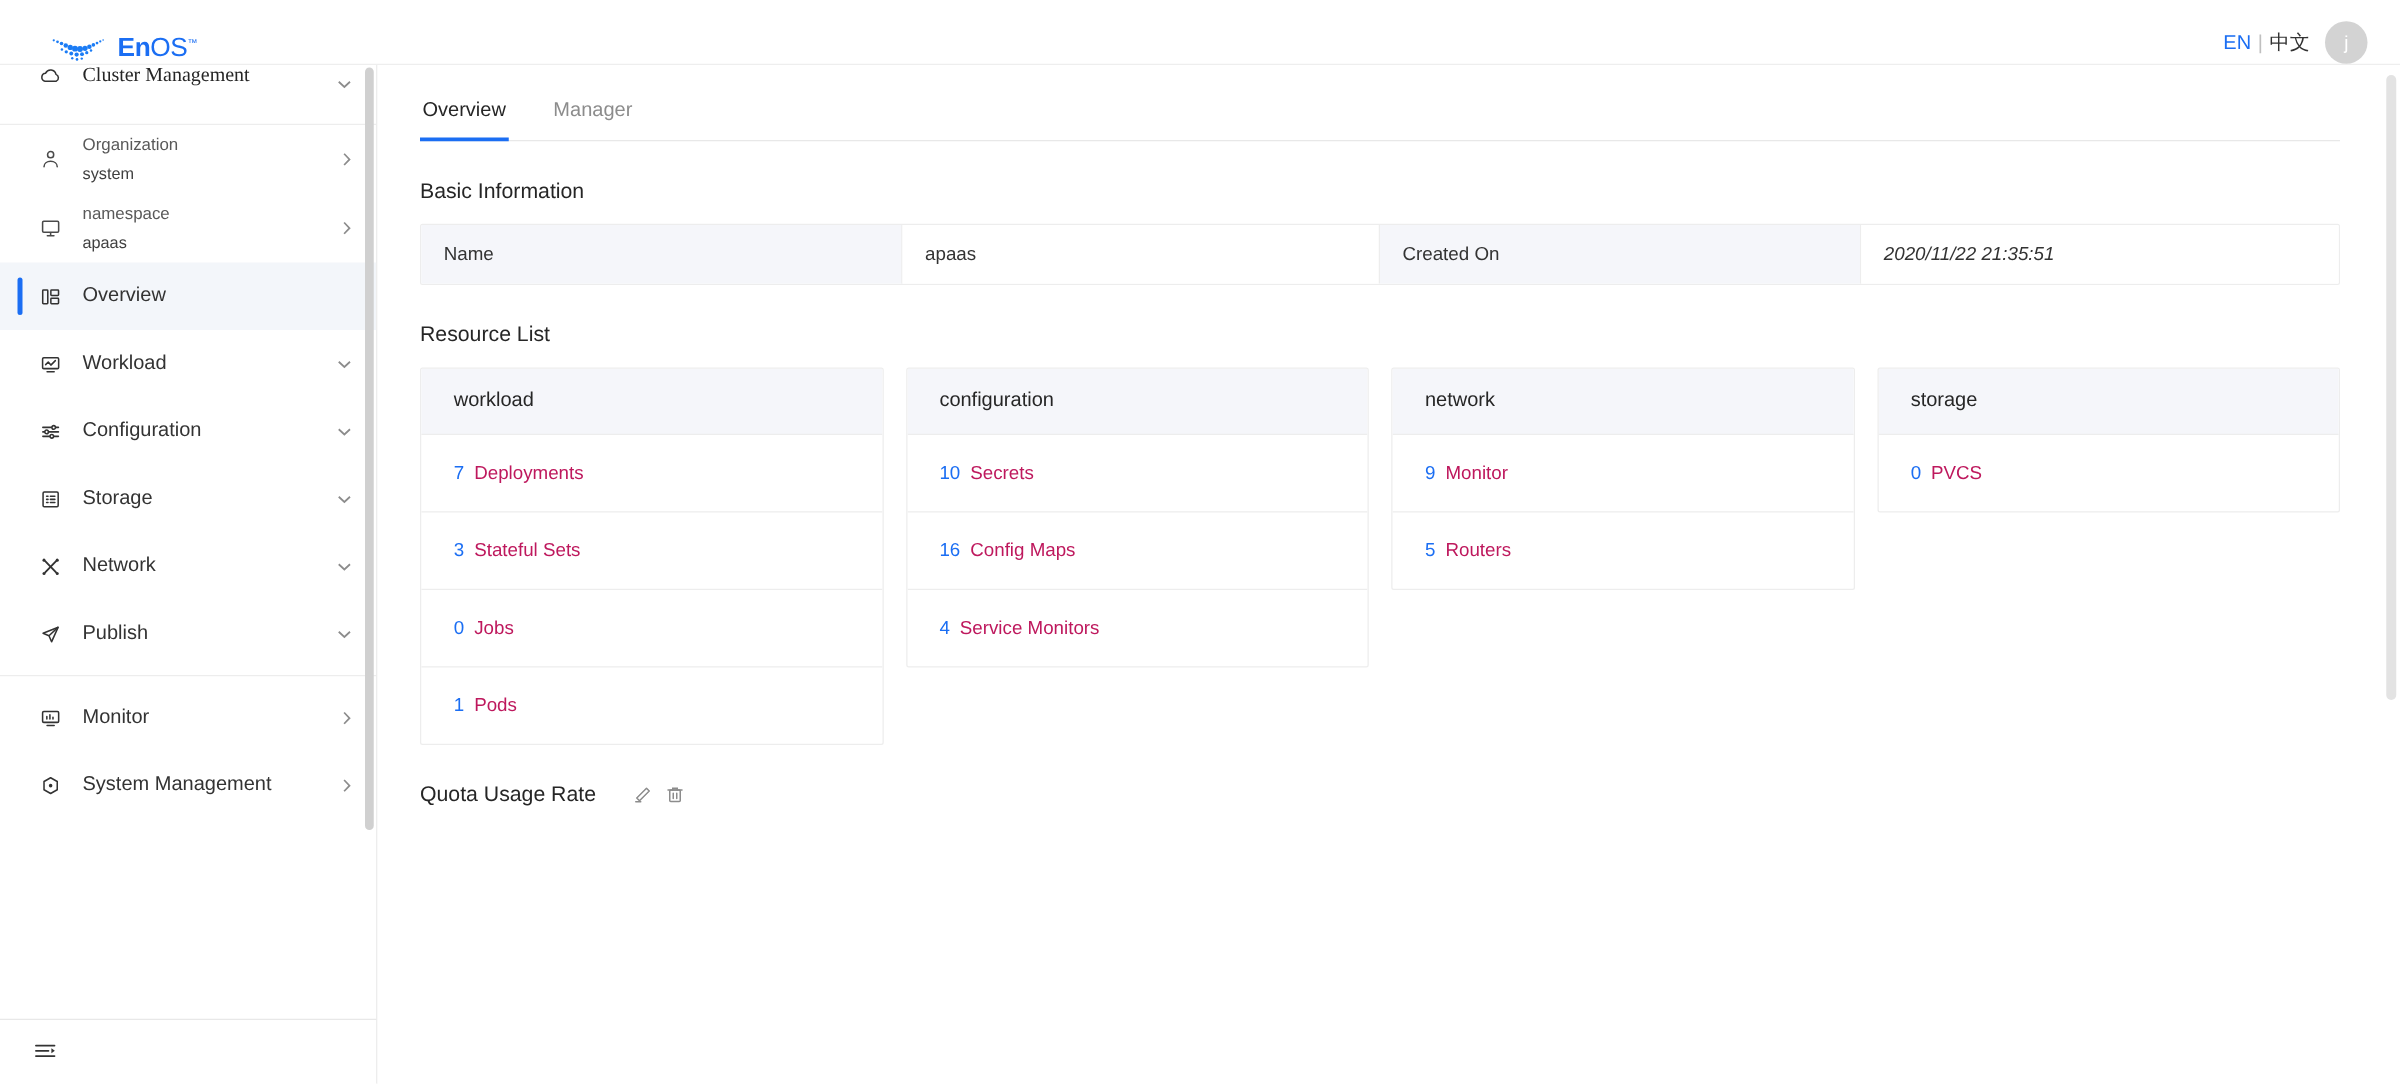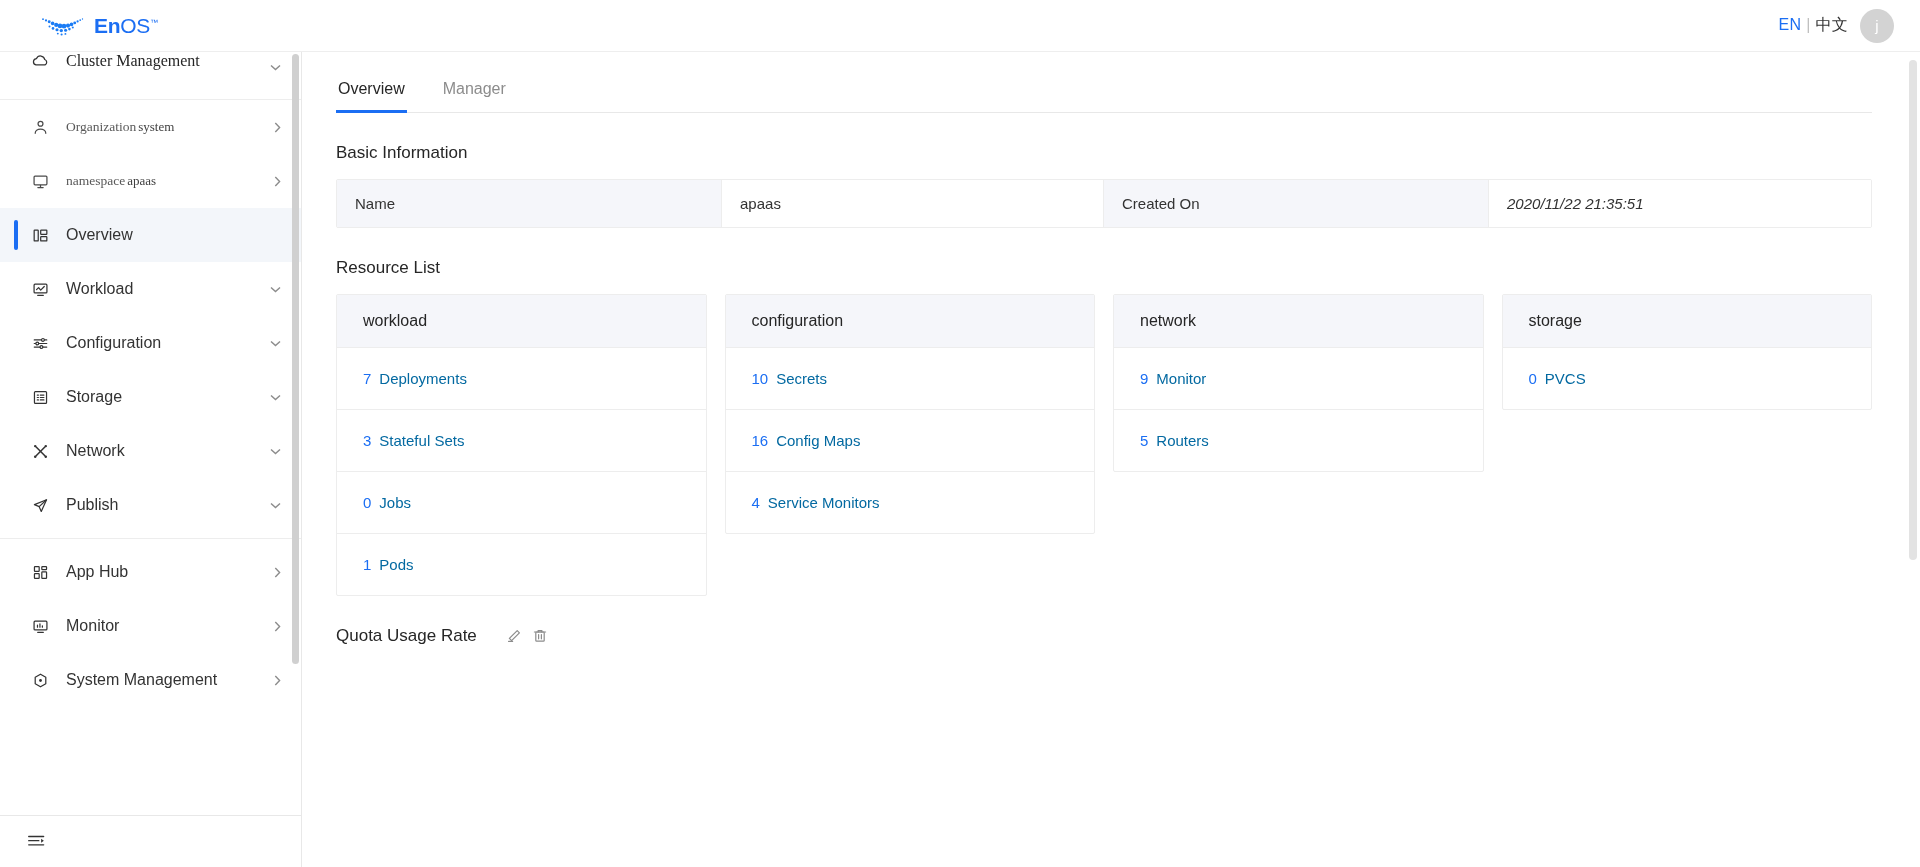--- a/index.html
+++ b/index.html
@@ -9,21 +9,21 @@
     background: #ffffff;
     overflow: hidden;
   }
   #app { position: relative; width: 1920px; height: 867px; display: flex; flex-direction: column; }
 
   
   .topbar {
     height: 52px; min-height: 52px;
     background: #ffffff;
     border-bottom: 1px solid #eeeeee;
-    display: flex; align-items: center;
+    display: flex; align-items: flex-end;
     padding: 0 26px 0 40px;
     position: relative; z-index: 30;
   }
   .logo-wrap { display: flex; align-items: center; gap: 8px; }
   .logo-mark { width: 46px; height: 22px; display: block; }
   .logo-text { font-size: 21px; font-weight: bold; color: #1b6ef3; letter-spacing: -0.3px; position: relative; }
   .logo-text .lt-light { font-weight: normal; }
   .logo-tm { font-size: 8px; vertical-align: super; font-weight: normal; }
   .topbar-right { margin-left: auto; display: flex; align-items: center; gap: 12px; }
   .lang { font-size: 16px; letter-spacing: .2px; }
@@ -60,21 +60,21 @@
   }
   .cluster-head .ic { width: 20px; display: flex; justify-content: center; color: #333; }
   .cluster-head .lbl { font-size: 16px; color: #262626; flex: 1; }
   .chev { color: #8c8c8c; font-size: 11px; display: flex; align-items: center; }
 
   .ctx-item {
     min-height: 54px; display: flex; align-items: center;
     padding: 6px 20px 6px 30px; gap: 16px; cursor: pointer;
   }
   .ctx-item .ic { width: 20px; display: flex; justify-content: center; color: #4a4a4a; }
-  .ctx-lines { flex: 1; display: flex; flex-direction: row; gap: 2px; font-family: Liberation Serif, serif; }
+  .ctx-lines { flex: 1; display: flex; flex-direction: column; gap: 2px; }
   .ctx-lines .l1 { font-size: 13.5px; color: #595959; line-height: 1.55; }
   .ctx-lines .l2 { font-size: 13px; color: #404040; line-height: 1.55; }
   .arrow-r { color: #8c8c8c; font-size: 12px; }
 
   .nav-item {
     height: 54px; display: flex; align-items: center;
     padding: 0 20px 0 30px; gap: 16px; cursor: pointer;
     position: relative;
   }
   .nav-item .ic { width: 20px; display: flex; justify-content: center; color: #333333; }
@@ -147,21 +147,21 @@
     border-bottom: 1px solid #ededed;
   }
   .card-row {
     padding: 22px 26px; font-size: 15px;
     border-bottom: 1px solid #ededed;
     display: flex; align-items: baseline; gap: 8px;
     cursor: pointer;
   }
   .card-row:last-child { border-bottom: none; }
   .card-row .num { color: #1b6ef3; }
-  .card-row .lab { color: #0369a1; }
+  .card-row .lab { color: #be185d; }
 
   
   .page-sb {
     position: absolute; right: 3px; top: 8px;
     width: 8px; height: 500px; border-radius: 4px;
     background: #e3e3e3;
   }
   svg { display: block; }
 </style>
 </head>
@@ -358,36 +358,20 @@
           <span class="lbl">Publish</span>
           <span class="chev">
             <svg width="11" height="7" viewBox="0 0 11 7" fill="none" stroke="#8c8c8c" stroke-width="1.4">
                 <path d="M1 1.4 5.5 5.6 10 1.4"></path>
               </svg>
           </span>
         </div>
 
         <div class="nav-sep"></div>
 
-        <div class="nav-item">
-          <span class="ic">
-            <svg width="17" height="17" viewBox="0 0 18 18" fill="none" stroke="#333" stroke-width="1.3">
-              <rect x="2.6" y="2.8" width="5" height="5" rx="0.6"></rect>
-              <rect x="10.4" y="2.8" width="5" height="3.2" rx="0.6"></rect>
-              <rect x="2.6" y="10.2" width="5" height="5" rx="0.6"></rect>
-              <rect x="10.4" y="8.4" width="5" height="6.8" rx="0.6"></rect>
-            </svg>
-          </span>
-          <span class="lbl">App Hub</span>
-          <span class="arrow-r">
-            <svg width="7" height="11" viewBox="0 0 7 11" fill="none" stroke="#8c8c8c" stroke-width="1.4">
-                <path d="M1.3 1 5.6 5.5 1.3 10"></path>
-              </svg>
-          </span>
-        </div>
 
         <div class="nav-item">
           <span class="ic">
             <svg width="17" height="17" viewBox="0 0 18 18" fill="none" stroke="#333" stroke-width="1.3">
               <rect x="2.2" y="3.4" width="13.6" height="9.2" rx="1"></rect>
               <path d="M5.8 9.8V7.6M8.4 9.8V6.2M11 9.8V8.2" stroke-linecap="round"></path>
               <path d="M6 15.2h6" stroke-linecap="round"></path>
             </svg>
           </span>
           <span class="lbl">Monitor</span>

